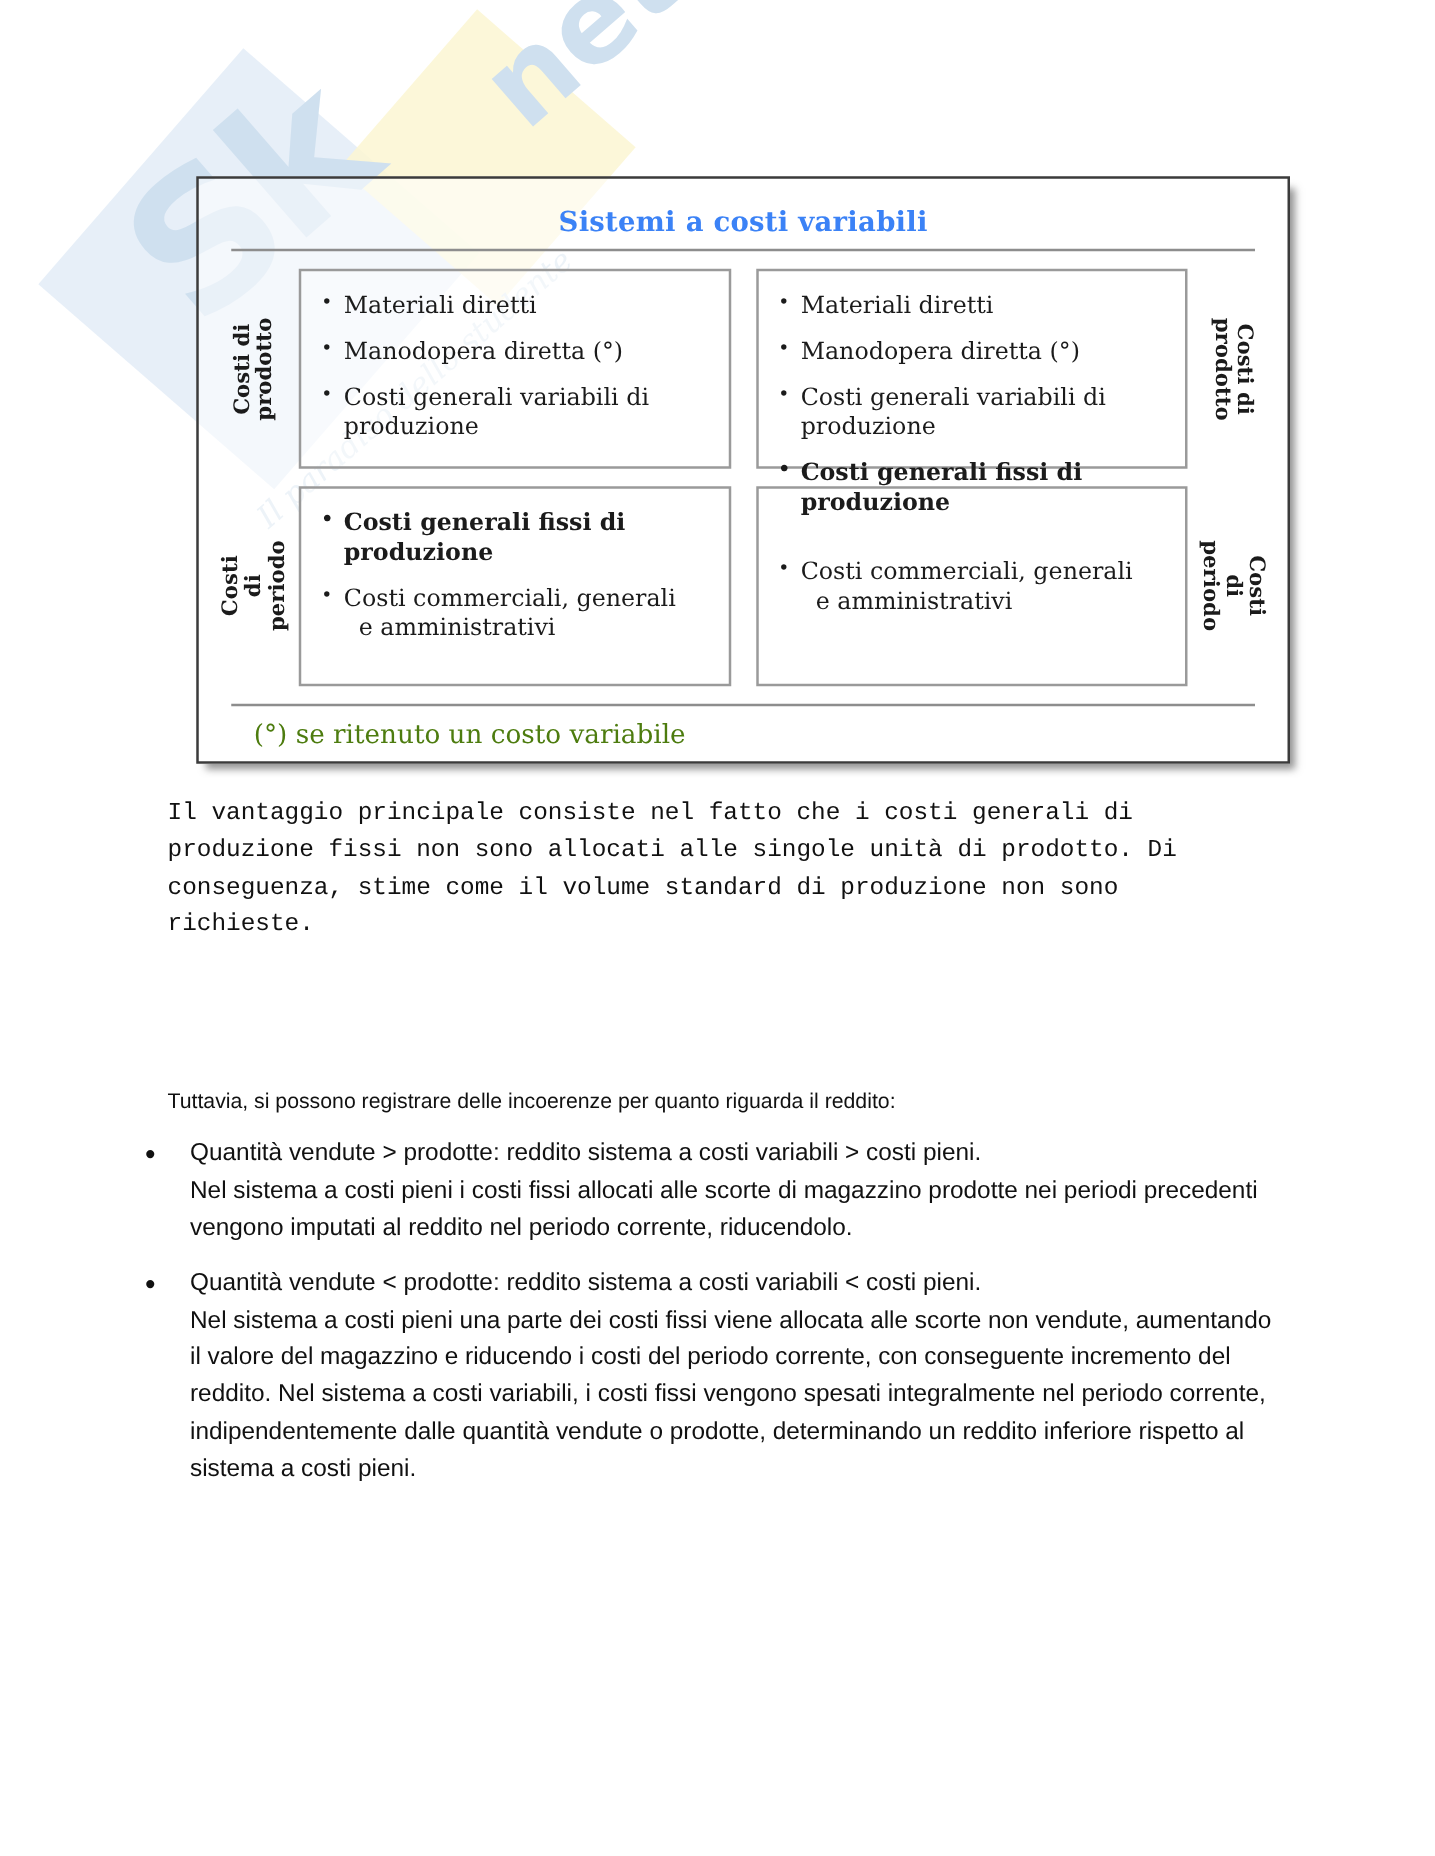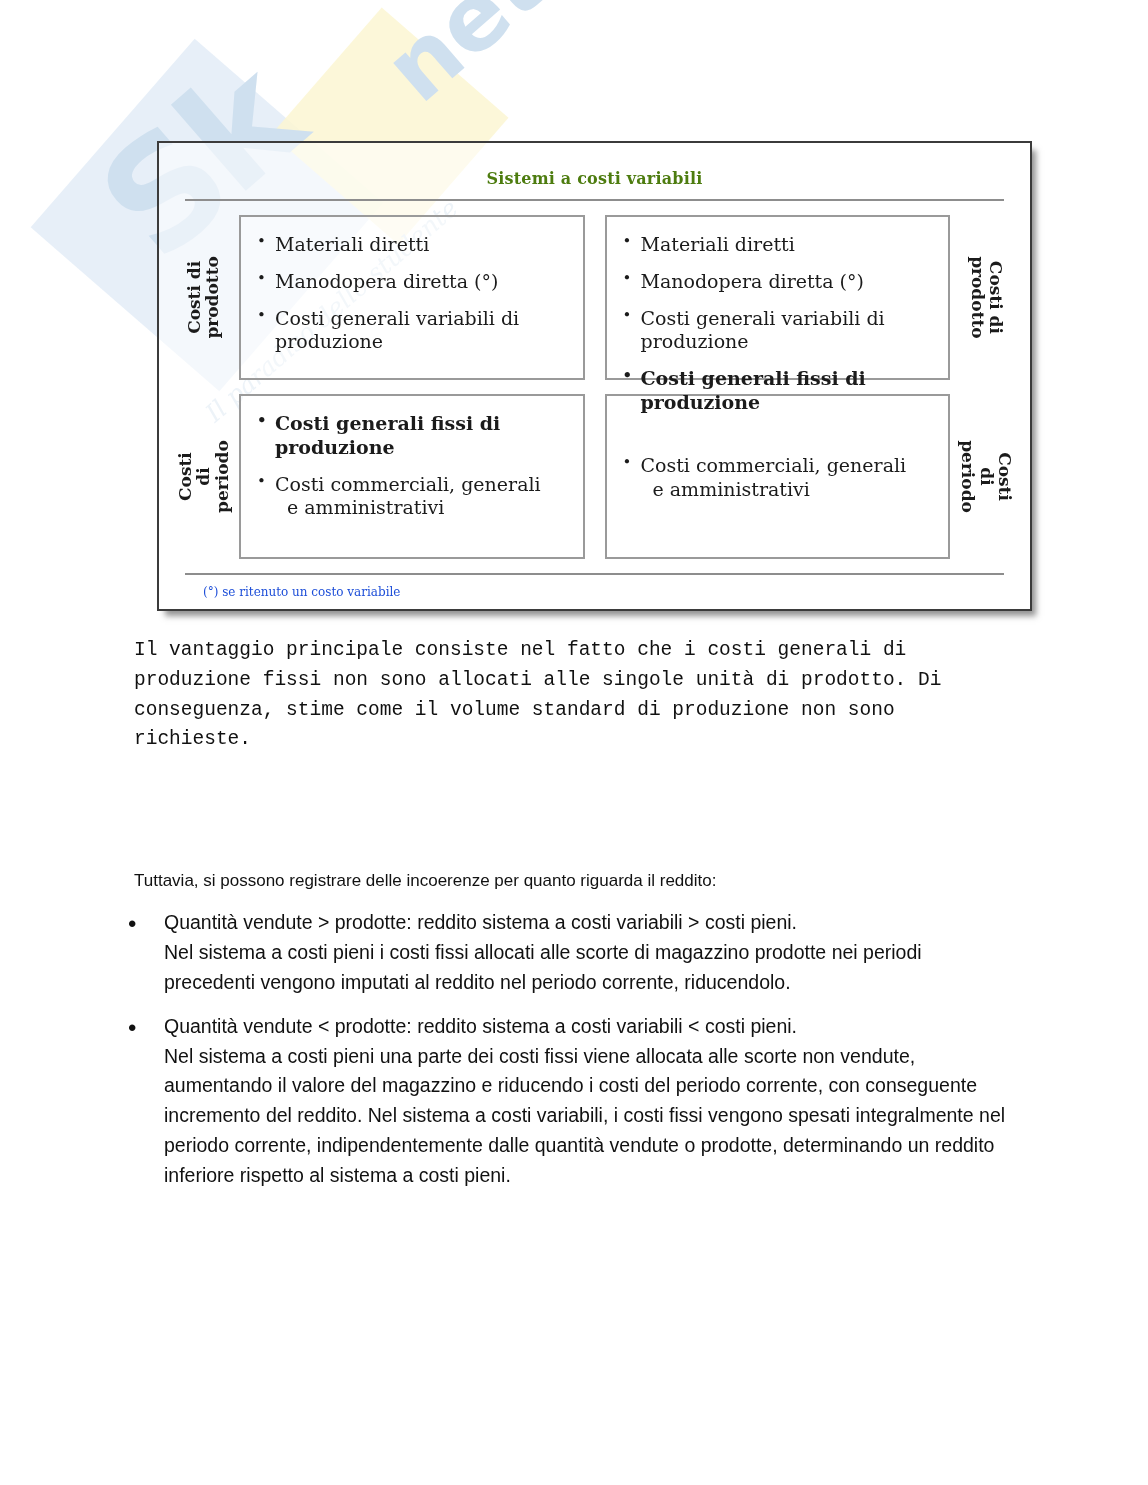--- a/index.html
+++ b/index.html
@@ -126,22 +126,22 @@
     height: 38px;
     align-items: center;
   }
   .fig-head-spacer-l { width: 52px; flex: 0 0 52px; }
   .fig-head-spacer-r { width: 52px; flex: 0 0 52px; }
   .fig-head-cell {
     flex: 1 1 0;
     text-align: center;
     font-family: "DejaVu Serif", serif;
     font-weight: 700;
-    font-size: 16px;
-    color: #4d7c0f;
+    font-size: 22px;
+    color: #3b82f6;
     letter-spacing: .2px;
   }
   .fig-rule {
     height: 0;
     border-top: 2px solid #8d8d8d;
     margin: 2px 8px 14px 8px;
   }
   .fig-rule-bottom {
     height: 0;
     border-top: 2px solid #8d8d8d;
@@ -210,22 +210,22 @@
     left: 0;
     top: -1px;
     font-size: 15px;
     color: #1b1b1b;
   }
   .blist li.bold { font-weight: 700; }
   .blist li .line2 { display: block; padding-left: 12px; }
 
   .fig-note {
     font-family: "DejaVu Serif", serif;
-    font-size: 12px;
-    color: #1d4ed8;
+    font-size: 21px;
+    color: #4d7c0f;
     padding: 0 0 0 26px;
   }
 
   
   .doc-body {
     position: absolute;
     left: 0;
     top: 636px;
     width: 1148px;
     z-index: 3;
@@ -240,21 +240,21 @@
   }
   .spacer-block { height: 96px; }
   .intro {
     margin: 0 0 14px 0;
     padding: 0 126px 0 134px;
     font-family: "Liberation Sans", sans-serif;
     font-size: 17px;
     line-height: 1.53;
     color: #111111;
   }
-  .bullets { list-style: none; margin: 12px; padding: 0; }
+  .bullets { list-style: none; margin: 0; padding: 0; }
   .bullets > li {
     position: relative;
     padding: 0 120px 0 152px;
     margin-bottom: 14px;
     font-family: "Liberation Sans", sans-serif;
     font-size: 19.5px;
     line-height: 1.53;
     color: #111111;
   }
   .bullets > li::before {

